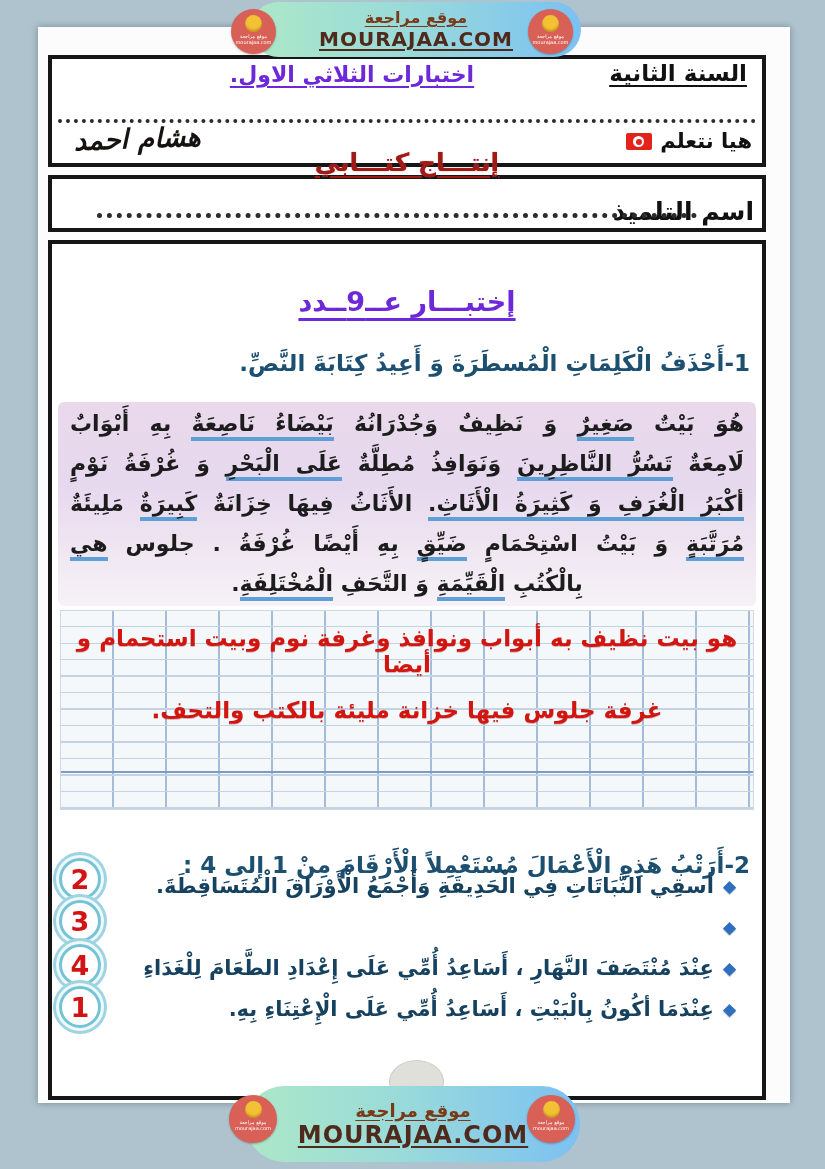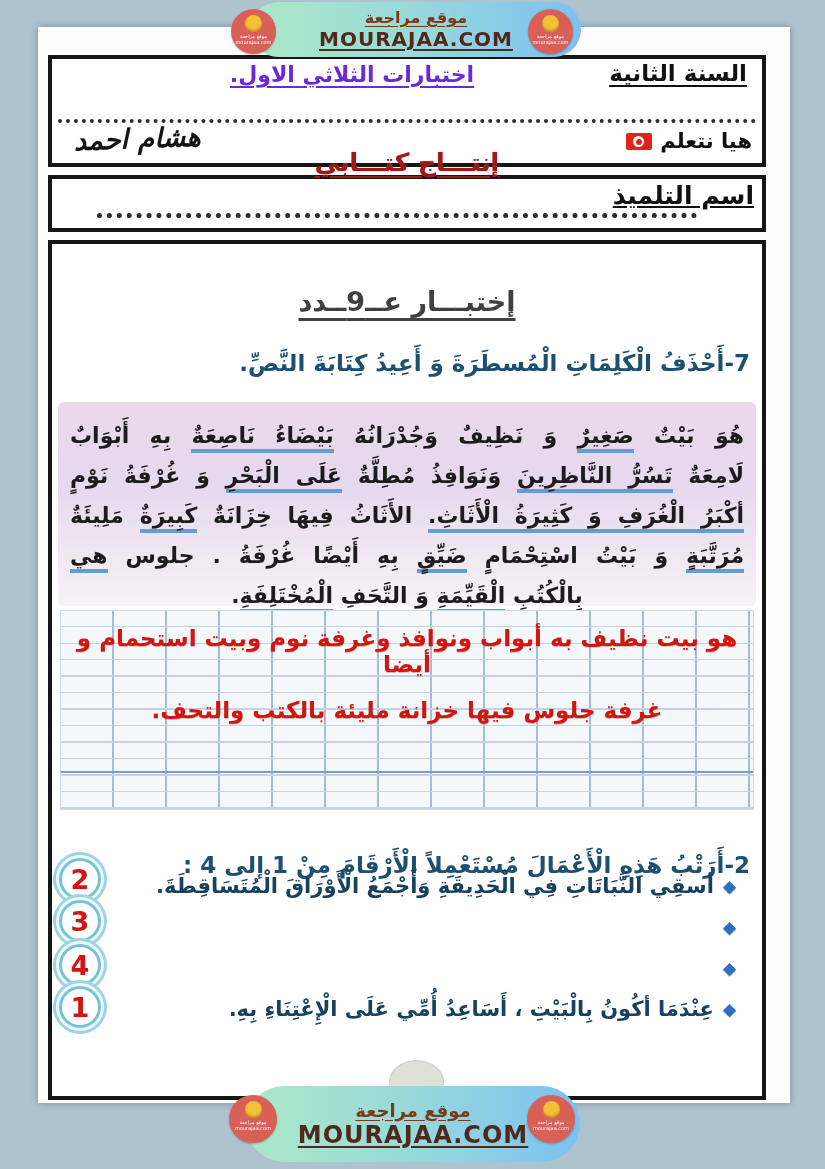--- a/index.html
+++ b/index.html
@@ -47,32 +47,32 @@
   .flag .flag-disc { position:absolute; left:7px; top:3px; width:11px; height:11px; border-radius:50%; background:#fff; }
   .flag .flag-crescent { position:absolute; left:10px; top:6px; width:6px; height:6px; border-radius:50%; background:#e32219; }
   .signature { position:absolute; left:22px; top:64px; font-size:27px; font-weight:bold; font-style:italic; color:#15120f;
     direction:rtl; transform:rotate(-2deg); }
   .subject { position:absolute; left:50%; bottom:-14px; transform:translateX(-50%); font-size:25px; font-weight:bold;
     color:#9e1a12; text-decoration:underline; text-underline-offset:5px; direction:rtl; z-index:3; white-space:nowrap;
     text-shadow:0 0 1px #c46;text-align:center; }
 
   
   .name-box { left:48px; top:175px; width:718px; height:57px; }
-  .student-label { position:absolute; right:8px; top:2px; font-size:25px; font-weight:bold; color:#111; direction:rtl;text-decoration:underline; }
+  .student-label { position:absolute; right:8px; top:18px; font-size:25px; font-weight:bold; color:#111; direction:rtl; }
   .name-dots { position:absolute; left:45px; width:600px; top:34px; border-top:5px dotted #2b2b2b; }
 
   
   .main-box { left:48px; top:240px; width:718px; height:860px; }
   .exam-title { position:absolute; left:0; right:0; top:42px; text-align:center; font-size:27px; font-weight:bold;
-    color:#404040; text-decoration:underline; text-underline-offset:7px; text-decoration-thickness:3px; direction:rtl; }
+    color:#6d28d9; text-decoration:underline; text-underline-offset:7px; text-decoration-thickness:3px; direction:rtl; }
   .q-heading { position:absolute; right:12px; font-size:23px; font-weight:bold; color:#1d4f70; direction:rtl; }
   .q1-heading { top:106px; }
   .q2-heading { top:608px; }
 
-  .passage { position:absolute; left:6px; right:6px; top:158px; height:204px; padding:14px 12px; border-radius:6px;
+  .passage { position:absolute; left:6px; right:6px; top:158px; height:204px; padding:2px 12px; border-radius:6px;
     background:linear-gradient(180deg,#ead9eb 0%,#e6d8ee 40%,#efe6f1 72%,#f7f2f7 100%); }
   .passage-line { direction:rtl; text-align:justify; text-align-last:justify; font-size:22px; font-weight:bold;
     color:#1c1c1c; line-height:40px; }
   .passage-line:last-child { text-align-last:center; }
   .passage-line .u { border-bottom:4px solid #5f9fd8; padding-bottom:1px; }
 
   .answer-area { position:absolute; left:8px; right:8px; top:366px; height:200px; background-color:#f5f8fb;
     background-image:
       repeating-linear-gradient(180deg, transparent 0 15px, #c3d3e4 15px 16.5px),
       repeating-linear-gradient(90deg, transparent 0 51px, #a4bcd9 51px 53px);
@@ -129,21 +129,21 @@
     <div class="subject">إنتـــاج كتـــابي</div>
   </div>
 
   <div class="box name-box">
     <div class="student-label">اسم التلميذ</div>
     <div class="name-dots"></div>
   </div>
 
   <div class="box main-box">
     <div class="exam-title">إختبـــار عــ9ــدد</div>
-    <div class="q-heading q1-heading">7-أَحْذَفُ الْكَلِمَاتِ الْمُسطَرَةَ وَ أَعِيدُ كِتَابَةَ النَّصِّ.</div>
+    <div class="q-heading q1-heading">1-أَحْذَفُ الْكَلِمَاتِ الْمُسطَرَةَ وَ أَعِيدُ كِتَابَةَ النَّصِّ.</div>
 
     <div class="passage">
         <div class="passage-line" dir="rtl"><span>هُوَ بَيْتٌ </span><span class="u">صَغِيرٌ</span><span> وَ نَظِيفٌ وَجُدْرَانُهُ </span><span class="u">بَيْضَاءُ نَاصِعَةٌ</span><span> بِهِ أَبْوَابٌ</span></div>
         <div class="passage-line" dir="rtl"><span>لَامِعَةٌ </span><span class="u">تَسُرُّ النَّاظِرِينَ</span><span> وَنَوَافِذُ مُطِلَّةٌ </span><span class="u">عَلَى الْبَحْرِ</span><span> وَ غُرْفَةُ نَوْمٍ</span></div>
         <div class="passage-line" dir="rtl"><span class="u">أكْبَرُ الْغُرَفِ وَ كَثِيرَةُ الْأَثَاثِ.</span><span> الأَثَاثُ فِيهَا خِزَانَةٌ </span><span class="u">كَبِيرَةٌ</span><span> مَلِيئَةٌ</span></div>
         <div class="passage-line" dir="rtl"><span class="u">مُرَتَّبَةٍ</span><span> وَ بَيْتُ اسْتِحْمَامٍ </span><span class="u">ضَيِّقٍ</span><span> بِهِ أَيْضًا غُرْفَةُ . جلوس </span><span class="u">هي</span></div>
         <div class="passage-line" dir="rtl"><span>بِالْكُتُبِ </span><span class="u">الْقَيِّمَةِ</span><span> وَ التَّحَفِ </span><span class="u">الْمُخْتَلِفَةِ</span><span>.</span></div>
       </div>
 
     <div class="answer-area">
@@ -157,20 +157,21 @@
     <div class="q2-items">
       <div class="q2-item">
         <span class="bullet">◆</span>
         <span>أسقِي النَّبَاتَاتِ فِي الْحَدِيقَةِ وَأَجْمَعُ الْأَوْرَاقَ الْمُتَسَاقِطَةَ.</span>
       </div>
       <div class="q2-item">
         <span class="bullet">◆</span>
       </div>
       <div class="q2-item">
         <span class="bullet">◆</span>
+        <span>عِنْدَ مُنْتَصَفَ النَّهَارِ ، أَسَاعِدُ أُمِّي عَلَى إِعْدَادِ الطَّعَامَ لِلْغَدَاءِ</span>
       </div>
       <div class="q2-item">
         <span class="bullet">◆</span>
         <span>عِنْدَمَا أكُونُ بِالْبَيْتِ ، أَسَاعِدُ أُمِّي عَلَى الْإِعْتِنَاءِ بِهِ.</span>
       </div>
     </div>
   </div>
 
   <div class="badge badge-1">2</div>
   <div class="badge badge-2">3</div>

